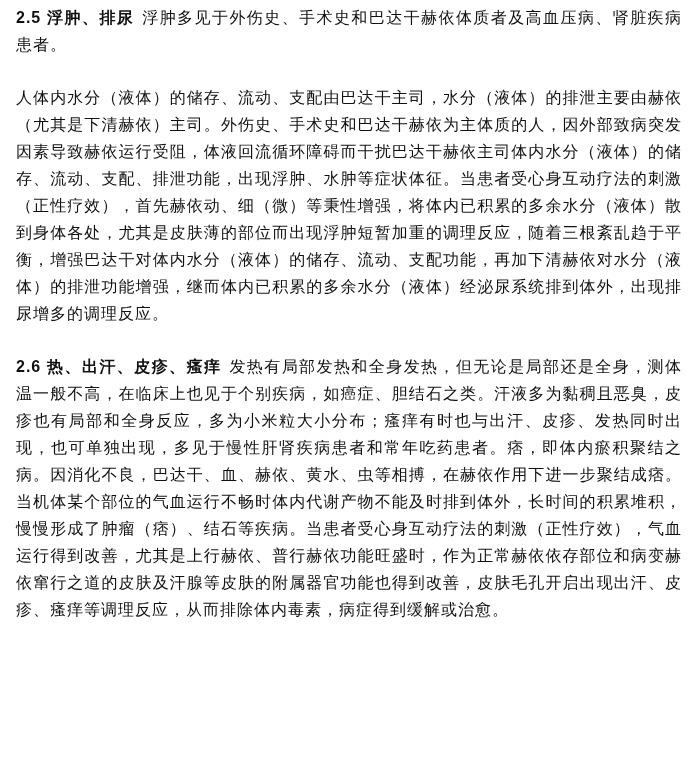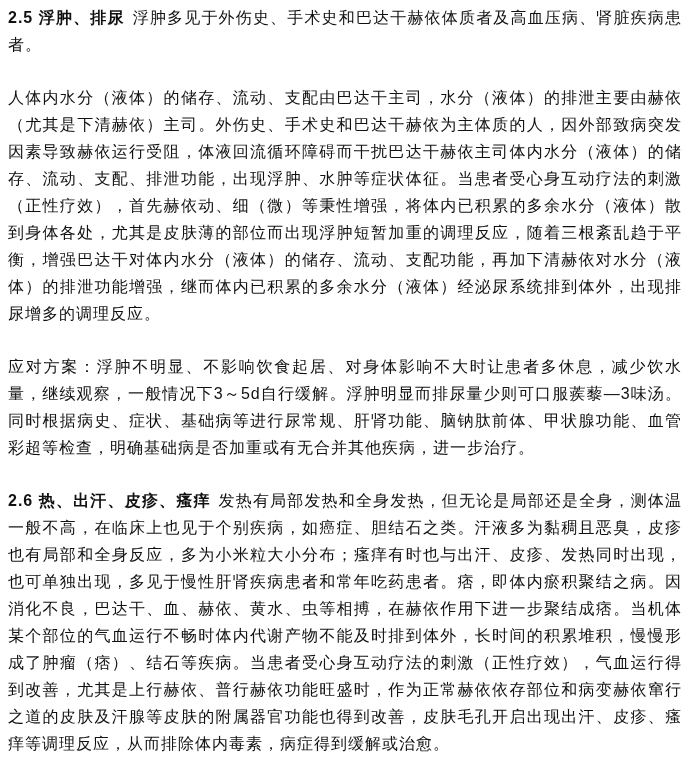--- a/index.html
+++ b/index.html
@@ -5,21 +5,21 @@
   html, body {
     margin: 0;
     padding: 0;
     background: #ffffff;
   }
   .page {
     width: 690px;
     min-height: 782px;
     box-sizing: border-box;
     background: #ffffff;
-    padding: 4px 8px 0 8px;
+    padding: 4px 8px 0 16px;
     font-family: "Liberation Sans", "DejaVu Sans", sans-serif;
     font-size: 16px;
     line-height: 27px;
     letter-spacing: 1px;
     color: #111111;
     text-align: justify;
   }
   .para {
     margin: 0 0 26px 0;
   }
@@ -33,17 +33,16 @@
 </style>
 </head>
 <body>
 
 <main class="page">
 
   <p class="para"><strong class="lead">2.5 浮肿、排尿</strong><span class="body-text">浮肿多见于外伤史、手术史和巴达干赫依体质者及高血压病、肾脏疾病患者。</span></p>
 
   <p class="para"><span class="body-text">人体内水分（液体）的储存、流动、支配由巴达干主司，水分（液体）的排泄主要由赫依（尤其是下清赫依）主司。外伤史、手术史和巴达干赫依为主体质的人，因外部致病突发因素导致赫依运行受阻，体液回流循环障碍而干扰巴达干赫依主司体内水分（液体）的储存、流动、支配、排泄功能，出现浮肿、水肿等症状体征。当患者受心身互动疗法的刺激（正性疗效），首先赫依动、细（微）等秉性增强，将体内已积累的多余水分（液体）散到身体各处，尤其是皮肤薄的部位而出现浮肿短暂加重的调理反应，随着三根紊乱趋于平衡，增强巴达干对体内水分（液体）的储存、流动、支配功能，再加下清赫依对水分（液体）的排泄功能增强，继而体内已积累的多余水分（液体）经泌尿系统排到体外，出现排尿增多的调理反应。</span></p>
 
-  <p class="para"><span class="body-text">应对方案：浮肿不明显、不影响饮食起居、对身体影响不大时让患者多休息，减少饮水量，继续观察，一般情况下3～5d自行缓解。浮肿明显而排尿量少则可口服蒺藜—3味汤。同时根据病史、症状、基础病等进行尿常规、肝肾功能、脑钠肽前体、甲状腺功能、血管彩超等检查，明确基础病是否加重或有无合并其他疾病，进一步治疗。</span></p>
 
   <p class="para"><strong class="lead">2.6 热、出汗、皮疹、瘙痒</strong><span class="body-text">发热有局部发热和全身发热，但无论是局部还是全身，测体温一般不高，在临床上也见于个别疾病，如癌症、胆结石之类。汗液多为黏稠且恶臭，皮疹也有局部和全身反应，多为小米粒大小分布；瘙痒有时也与出汗、皮疹、发热同时出现，也可单独出现，多见于慢性肝肾疾病患者和常年吃药患者。痞，即体内瘀积聚结之病。因消化不良，巴达干、血、赫依、黄水、虫等相搏，在赫依作用下进一步聚结成痞。当机体某个部位的气血运行不畅时体内代谢产物不能及时排到体外，长时间的积累堆积，慢慢形成了肿瘤（痞）、结石等疾病。当患者受心身互动疗法的刺激（正性疗效），气血运行得到改善，尤其是上行赫依、普行赫依功能旺盛时，作为正常赫依依存部位和病变赫依窜行之道的皮肤及汗腺等皮肤的附属器官功能也得到改善，皮肤毛孔开启出现出汗、皮疹、瘙痒等调理反应，从而排除体内毒素，病症得到缓解或治愈。</span></p>
 
 </main>
 
 </body></html>

